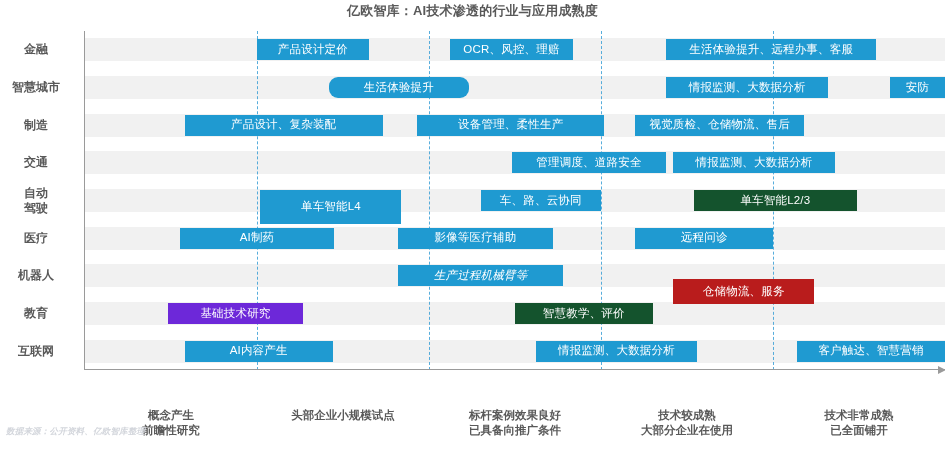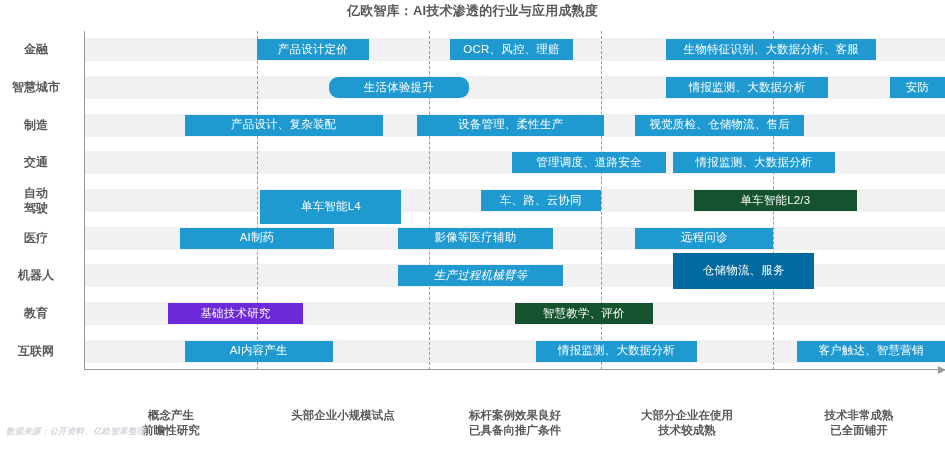--- a/index.html
+++ b/index.html
@@ -154,37 +154,37 @@
     </div>
   <div id="gridlines">
       <div class="gridline" style="left: 173px; border-left-color: rgb(58, 159, 214);"></div>
       <div class="gridline" style="left: 345px; border-left-color: rgb(58, 159, 214);"></div>
       <div class="gridline" style="left: 517px; border-left-color: rgb(58, 159, 214);"></div>
       <div class="gridline" style="left: 689px; border-left-color: rgb(58, 159, 214);"></div>
     </div>
   <div id="bars-layer">
       <div class="bar" style="left: 173px; width: 111.8px; top: 8.33333px; height: 21px; background: rgb(31, 154, 209);">产品设计定价</div>
       <div class="bar" style="left: 365.64px; width: 123.84px; top: 8.33333px; height: 21px; background: rgb(31, 154, 209);">OCR、风控、理赔</div>
-      <div class="bar" style="left: 582.36px; width: 209.84px; top: 8.33333px; height: 21px; background: rgb(31, 154, 209);">生物特征识别、大数据分析、客服</div>
+      <div class="bar" style="left: 582.36px; width: 209.84px; top: 8.33333px; height: 21px; background: rgb(31, 154, 209);">生活体验提升、远程办事、客服</div>
       <div class="bar" style="left: 245.24px; width: 139.32px; top: 46px; height: 21px; background: rgb(31, 154, 209); border-radius: 9px;">生活体验提升</div>
       <div class="bar" style="left: 582.36px; width: 161.68px; top: 46px; height: 21px; background: rgb(31, 154, 209);">情报监测、大数据分析</div>
       <div class="bar" style="left: 805.96px; width: 55.04px; top: 46px; height: 21px; background: rgb(31, 154, 209);">安防</div>
       <div class="bar" style="left: 100.76px; width: 197.8px; top: 83.6667px; height: 21px; background: rgb(31, 154, 209);">产品设计、复杂装配</div>
       <div class="bar" style="left: 332.96px; width: 187.48px; top: 83.6667px; height: 21px; background: rgb(31, 154, 209); text-align: center;">设备管理、柔性生产</div>
       <div class="bar" style="left: 551.4px; width: 168.56px; top: 83.6667px; height: 21px; background: rgb(31, 154, 209);">视觉质检、仓储物流、售后</div>
       <div class="bar" style="left: 427.56px; width: 154.8px; top: 121.333px; height: 21px; background: rgb(31, 154, 209);">管理调度、道路安全</div>
       <div class="bar" style="left: 589.24px; width: 161.68px; top: 121.333px; height: 21px; background: rgb(31, 154, 209);">情报监测、大数据分析</div>
       <div class="bar" style="left: 176.44px; width: 141.04px; top: 159px; height: 34px; background: rgb(31, 154, 209);">单车智能L4</div>
       <div class="bar" style="left: 396.6px; width: 120.4px; top: 159px; height: 21px; background: rgb(31, 154, 209);">车、路、云协同</div>
       <div class="bar" style="left: 609.88px; width: 163px; top: 159px; height: 21px; background: #14532d;">单车智能L2/3</div>
       <div class="bar" style="left: 95.6px; width: 154.8px; top: 196.667px; height: 21px; background: rgb(31, 154, 209);">AI制药</div>
       <div class="bar" style="left: 314.04px; width: 154.8px; top: 196.667px; height: 21px; background: rgb(31, 154, 209);">影像等医疗辅助</div>
       <div class="bar" style="left: 551.4px; width: 137.6px; top: 196.667px; height: 21px; background: rgb(31, 154, 209);">远程问诊</div>
       <div class="bar" style="left: 314.04px; width: 165.12px; top: 234.333px; height: 21px; background: rgb(31, 154, 209); font-style: italic;">生产过程机械臂等</div>
-      <div class="bar" style="left: 589.24px; width: 141.04px; top: 222px; height: 36px; background: #0369a1;">仓储物流、服务</div>
+      <div class="bar" style="left: 589.24px; width: 141.04px; top: 248px; height: 25px; background: #b91c1c;">仓储物流、服务</div>
       <div class="bar" style="left: 83.56px; width: 135.88px; top: 272px; height: 21px; background: #6d28d9;">基础技术研究</div>
       <div class="bar" style="left: 431px; width: 137.6px; top: 272px; height: 21px; background: #14532d;">智慧教学、评价</div>
       <div class="bar" style="left: 100.76px; width: 147.92px; top: 309.667px; height: 21px; background: rgb(31, 154, 209);">AI内容产生</div>
       <div class="bar" style="left: 451.64px; width: 161.68px; top: 309.667px; height: 21px; background: rgb(31, 154, 209);">情报监测、大数据分析</div>
       <div class="bar" style="left: 713.08px; width: 147.92px; top: 309.667px; height: 21px; background: rgb(31, 154, 209);">客户触达、智慧营销</div>
     </div>
   <div id="cat-labels">
       <div class="cat-label" style="top: 11.3333px;">
         <div>金融</div>
       </div>
@@ -217,18 +217,18 @@
 
   <div id="y-axis-line"></div>
   <div id="x-axis-line">
     <div id="x-axis-arrow"></div>
   </div>
 
   <div id="stage-captions">
       <div class="stage-caption" style="width: 150px; left: 12px;"><div>概念产生</div><div>前瞻性研究</div></div>
       <div class="stage-caption" style="width: 150px; left: 184px;"><div>头部企业小规模试点</div></div>
       <div class="stage-caption" style="width: 150px; left: 356px;"><div>标杆案例效果良好</div><div>已具备向推广条件</div></div>
-      <div class="stage-caption" style="width: 150px; left: 528px;"><div>大部分企业在使用</div><div>技术较成熟</div></div>
+      <div class="stage-caption" style="width: 150px; left: 528px;"><div>技术较成熟</div><div>大部分企业在使用</div></div>
       <div class="stage-caption" style="width: 150px; left: 700px;"><div>技术非常成熟</div><div>已全面铺开</div></div>
     </div>
 </div>
 
 <div id="source-note">数据来源：公开资料、亿欧智库整理</div>
 
 </body></html>

